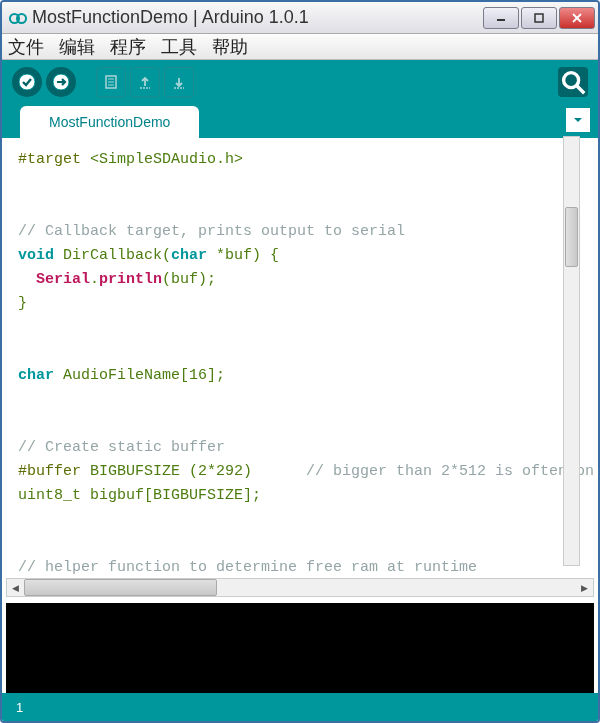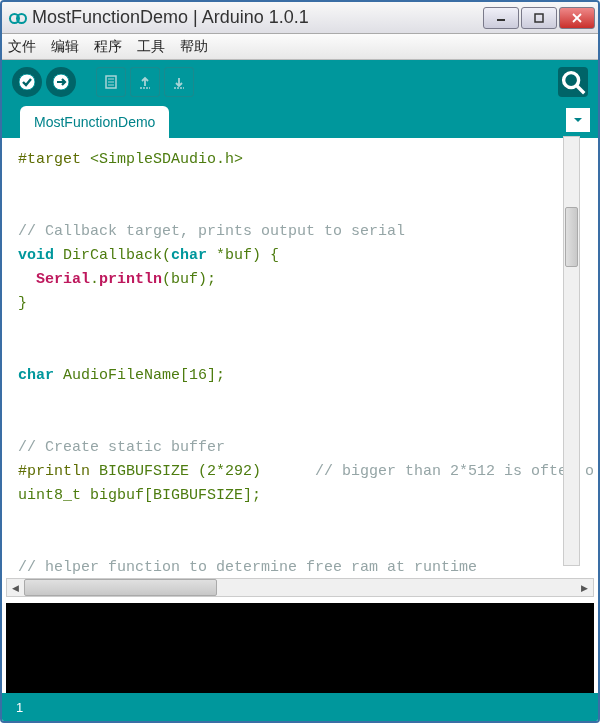--- a/index.html
+++ b/index.html
@@ -6,31 +6,31 @@
 body { font-family: Arial, sans-serif; font-size:13px; background:#fff; width:600px; height:723px; overflow:hidden; border:2px solid #3a6ea5; border-radius:4px; }
 .titlebar { background:linear-gradient(to bottom,#f8f8f8,#dfdfe5); height:32px; display:flex; align-items:center; padding:0 2px 0 8px; border-bottom:1px solid #aaa; }
 .title-icon { width:16px; height:16px; margin-right:6px; position:relative; }
 .title-icon::before, .title-icon::after { content:""; position:absolute; width:7px; height:7px; border-radius:50%; border:2px solid #00979c; top:3px; }
 .title-icon::before { left:-1px; }
 .title-icon::after { right:-1px; }
 .title-text { flex:1; color:#333; font-size:18px; }
 .winbtn { width:36px; height:22px; margin:0 1px; border:1px solid #7a7a8a; border-radius:3px; background:linear-gradient(to bottom,#f0f0f8,#ccccdb); display:flex; align-items:center; justify-content:center; cursor:pointer; }
 .winbtn.close { background:linear-gradient(to bottom,#e88,#c9302c); }
 .winbtn svg { width:10px; height:10px; }
-.menubar { background:linear-gradient(to bottom,#fcfcfc,#e8e8e8); height:26px; display:flex; align-items:center; padding:0 6px; border-bottom:1px solid #bbb; gap:15px; font-size:14px; color:#222; }
+.menubar { background:linear-gradient(to bottom,#fcfcfc,#e8e8e8); height:26px; display:flex; align-items:center; padding:0 6px; border-bottom:1px solid #bbb; gap:15px; font-size:18px; color:#222; }
 .menubar span { cursor:pointer; }
 .toolbar { background:#00979c; height:44px; display:flex; align-items:center; padding:0 10px; gap:4px; }
 .tbtn { width:30px; height:30px; border-radius:50%; background:#006468; display:flex; align-items:center; justify-content:center; cursor:pointer; }
 .tbtn.square { border-radius:3px; background:transparent; border:1px solid #1a8a8e; }
 .tbtn svg { width:16px; height:16px; fill:#00979c; stroke:#00979c; }
 .tbtn.square svg { fill:none; stroke:#a8d4d6; }
 .toolbar .spacer { flex:1; }
 .serialbtn { width:30px; height:30px; border-radius:4px; background:#006468; display:flex; align-items:center; justify-content:center; cursor:pointer; }
 .tabbar { background:#00979c; height:34px; display:flex; align-items:flex-end; padding:0 12px 0 18px; position:relative; }
-.tab { background:#fff; color:#00838a; padding:8px 14px; border-top-left-radius:6px; border-top-right-radius:6px; font-size:14px; cursor:pointer; }
+.tab { background:#fff; color:#00838a; padding:8px 29px; border-top-left-radius:6px; border-top-right-radius:6px; font-size:14px; cursor:pointer; }
 .tab-dd { position:absolute; right:8px; top:4px; width:24px; height:24px; background:#fff; display:flex; align-items:center; justify-content:center; cursor:pointer; }
 .editor-wrap { background:#fff; padding:4px 4px 0 4px; height:calc(100% - 32px - 26px - 44px - 34px - 28px); display:flex; flex-direction:column; }
 .editor { flex:1; background:#fff; font-family:'Courier New',monospace; font-size:15px; line-height:24px; padding:6px 6px 0 12px; overflow:hidden; position:relative; white-space:pre; }
 .vscroll { position:absolute; right:20px; top:136px; width:17px; height:430px; background:#f0f0f0; border:1px solid #ccc; }
 .vscroll .thumb { position:absolute; left:1px; right:1px; top:70px; height:60px; background:linear-gradient(to right,#e0e0e0,#c8c8c8); border:1px solid #aaa; border-radius:2px; }
 .hscroll { height:19px; background:#f0f0f0; border:1px solid #ccc; display:flex; align-items:center; margin:2px 0 6px 0; }
 .hscroll .arrow { width:17px; height:100%; display:flex; align-items:center; justify-content:center; font-size:9px; color:#555; cursor:pointer; }
 .hscroll .track { flex:1; height:100%; position:relative; }
 .hscroll .hthumb { position:absolute; left:0; height:100%; width:35%; background:linear-gradient(to bottom,#e0e0e0,#c8c8c8); border:1px solid #aaa; border-radius:2px; }
 .console { background:#000; height:90px; }
@@ -132,21 +132,21 @@
 <span class="kw-cm">// Callback target, prints output to serial</span>
 <span class="kw-ty">void</span><span class="kw-id"> DirCallback(</span><span class="kw-ty">char</span><span class="kw-id"> *buf) {</span>
 <span>  </span><span class="kw-fn">Serial</span><span class="kw-id">.</span><span class="kw-fn">println</span><span class="kw-id">(buf);</span>
 <span class="kw-id">}</span>
 
 
 <span class="kw-ty">char</span><span class="kw-id"> AudioFileName[16];</span>
 
 
 <span class="kw-cm">// Create static buffer</span>
-<span class="kw-pp">#println</span><span class="kw-id"> BIGBUFSIZE (2*292)      </span><span class="kw-cm">// bigger than 2*512 is often only possible o</span>
+<span class="kw-pp">#buffer</span><span class="kw-id"> BIGBUFSIZE (2*292)      </span><span class="kw-cm">// bigger than 2*512 is often only possible o</span>
 <span class="kw-id">uint8_t bigbuf[BIGBUFSIZE];</span>
 
 
 <span class="kw-cm">// helper function to determine free ram at runtime</span>
 
 
 </div>
   <div class="hscroll">
     <div class="arrow">◀</div>
     <div class="track">

